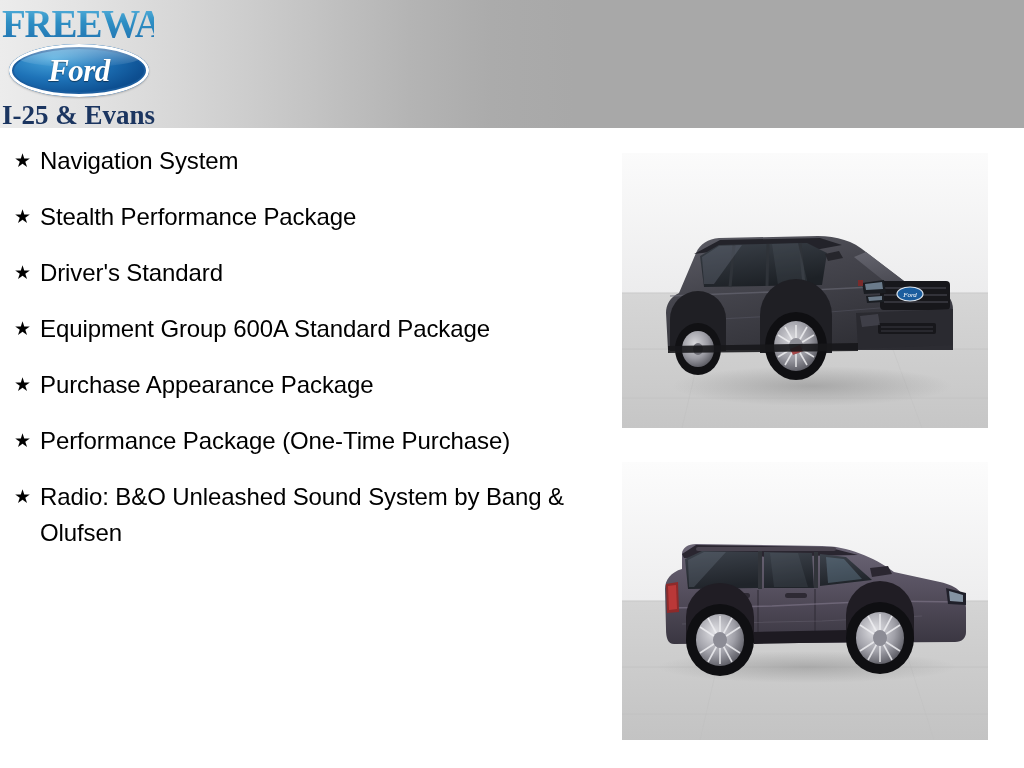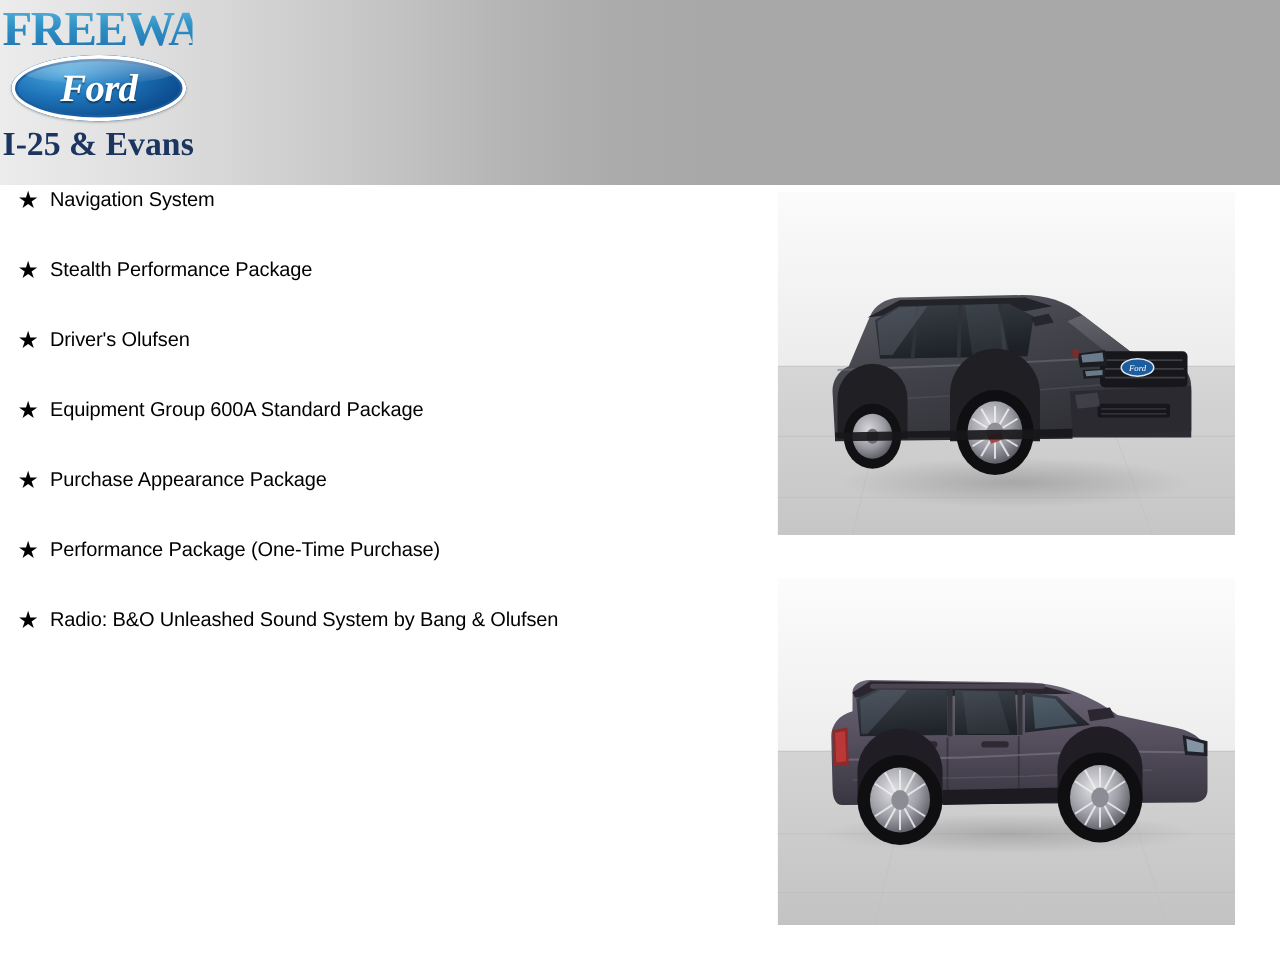--- a/index.html
+++ b/index.html
@@ -15,21 +15,21 @@
     font-family: "Liberation Sans", sans-serif;
     -webkit-font-smoothing: antialiased;
   }
 
   
   #header {
     position: absolute;
     left: 0;
     top: 0;
     width: 1024px;
-    height: 148px;
+    height: 128px;
     background: linear-gradient(to right,
         #ececec 0%,
         #e3e3e3 8%,
         #d6d6d6 18%,
         #c4c4c4 30%,
         #b4b4b4 40%,
         #ababab 48%,
         #a8a8a8 56%,
         #a8a8a8 100%);
   }
@@ -142,21 +142,21 @@
     width: 30px;
     font-size: 19px;
     line-height: 36px;
     color: #000000;
     text-align: left;
     padding-left: 4px;
     box-sizing: border-box;
   }
   .hl-text {
     flex: 1 1 auto;
-    font-size: 16px;
+    font-size: 24px;
     line-height: 36px;
     color: #000000;
     letter-spacing: -0.1px;
   }
 
   
   .photo {
     position: absolute;
     overflow: hidden;
     background: #ffffff;
@@ -192,21 +192,21 @@
     <span class="hl-text">Navigation System</span>
   </li>
 
   <li class="hl-item">
     <span class="hl-star">★</span>
     <span class="hl-text">Stealth Performance Package</span>
   </li>
 
   <li class="hl-item">
     <span class="hl-star">★</span>
-    <span class="hl-text">Driver's Olufsen</span>
+    <span class="hl-text">Driver's Standard</span>
   </li>
 
   <li class="hl-item">
     <span class="hl-star">★</span>
     <span class="hl-text">Equipment Group 600A Standard Package</span>
   </li>
 
   <li class="hl-item">
     <span class="hl-star">★</span>
     <span class="hl-text">Purchase Appearance Package</span>

